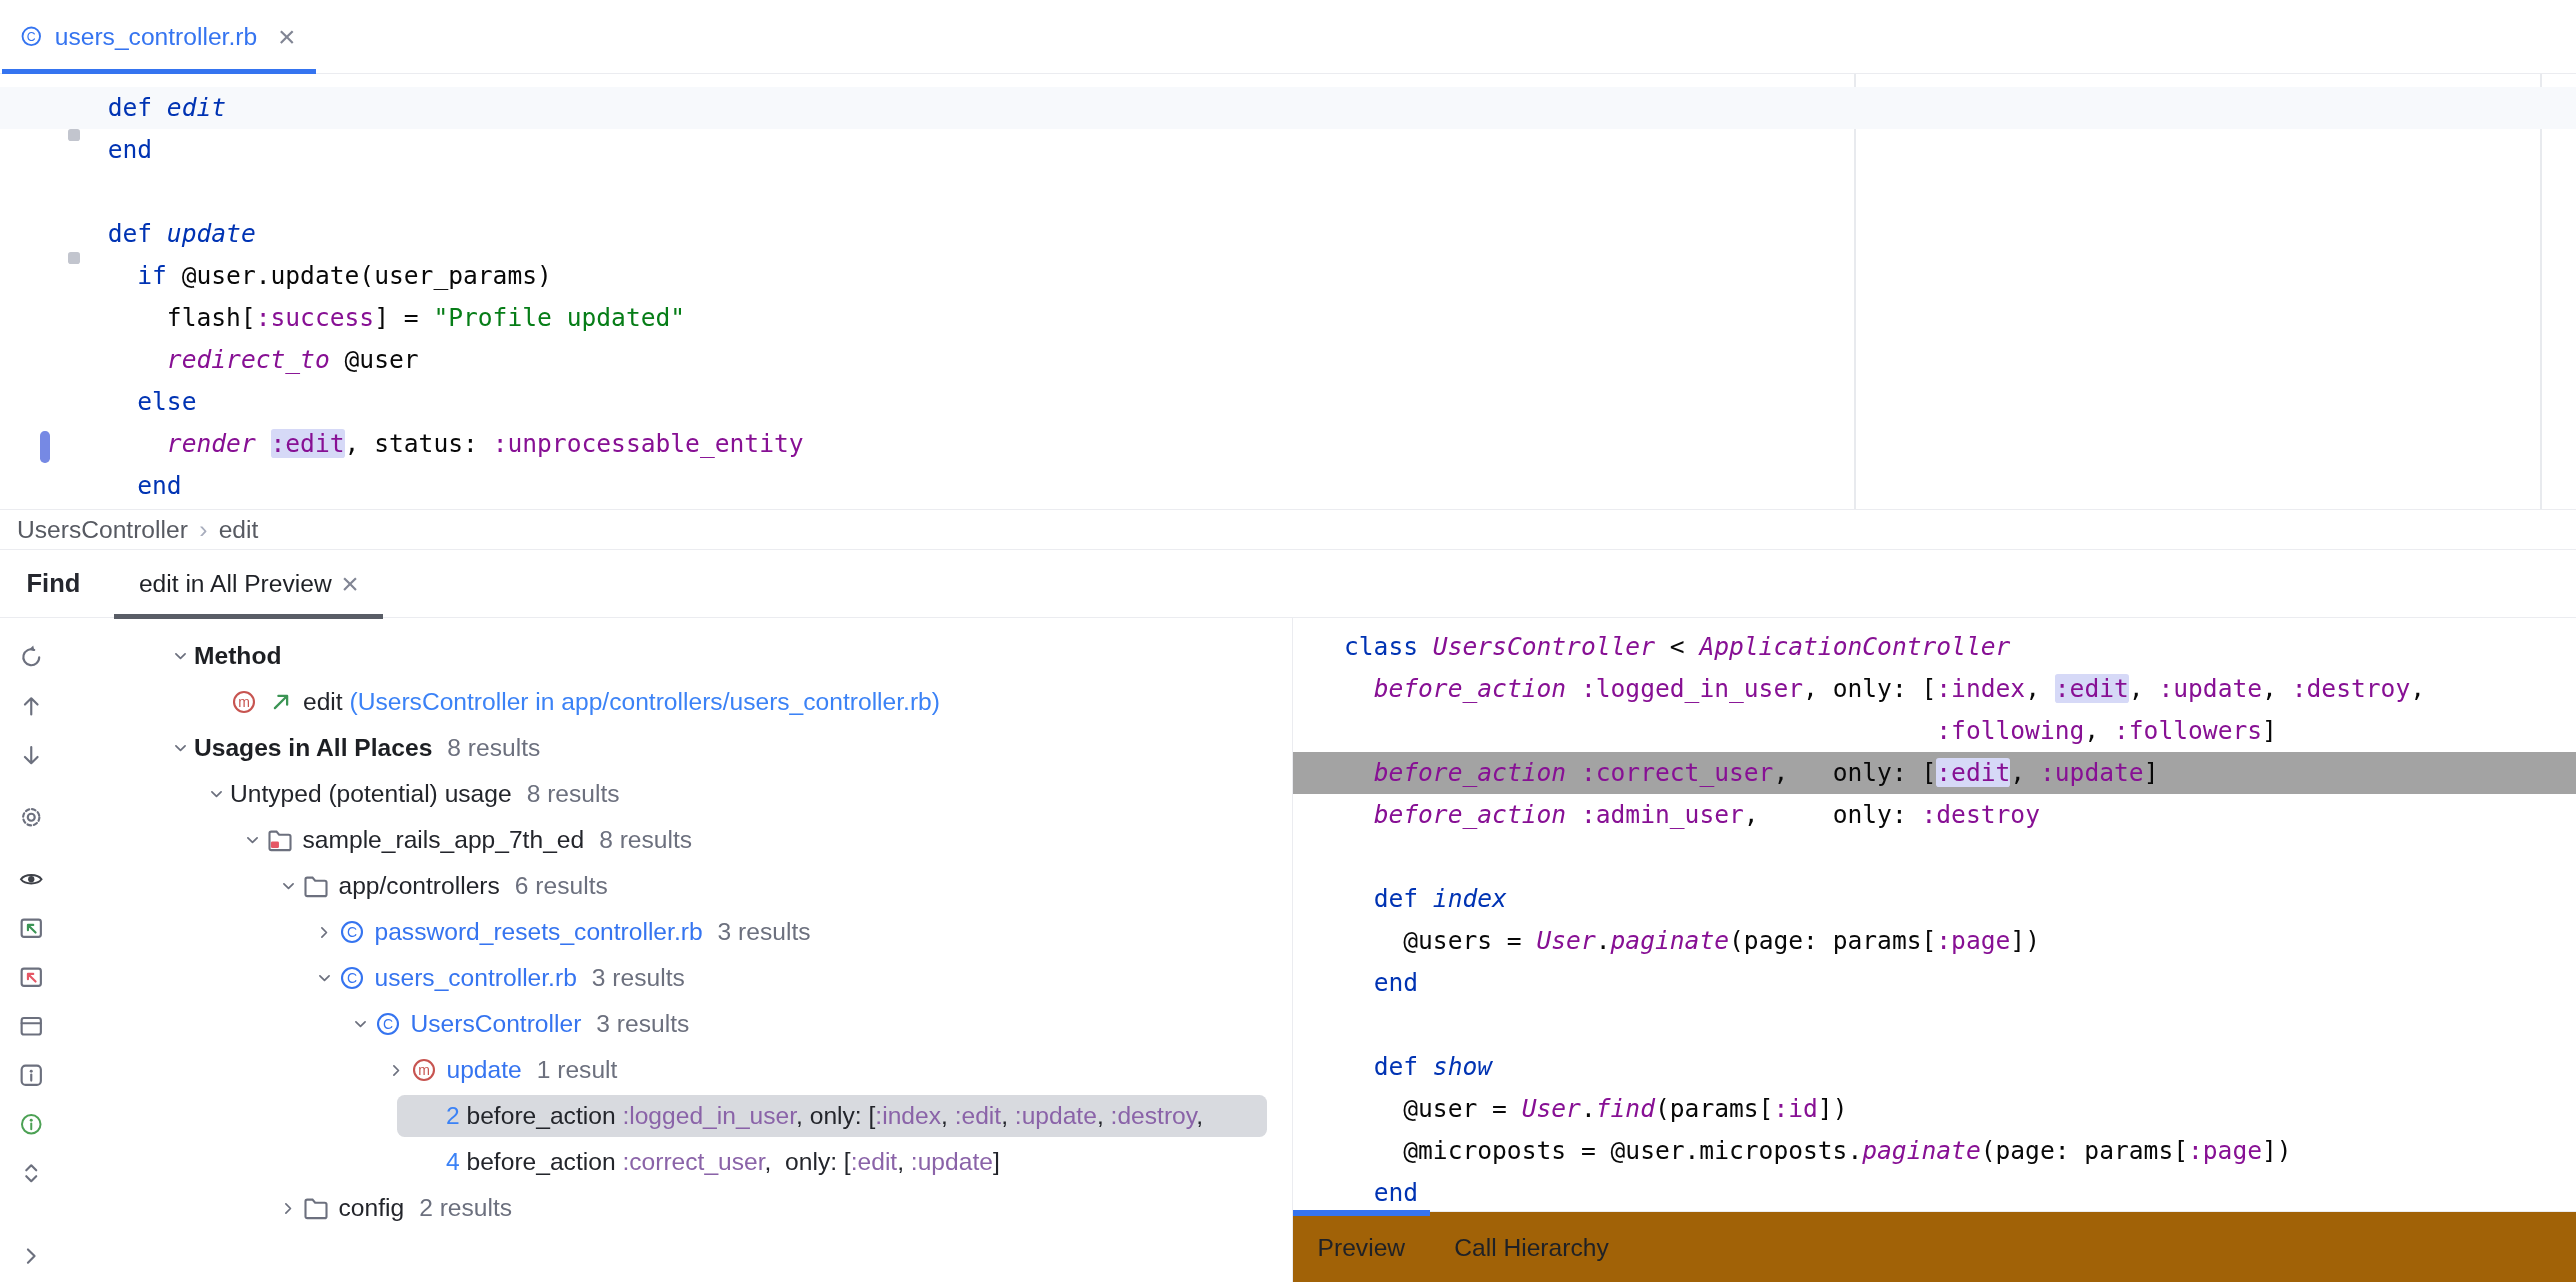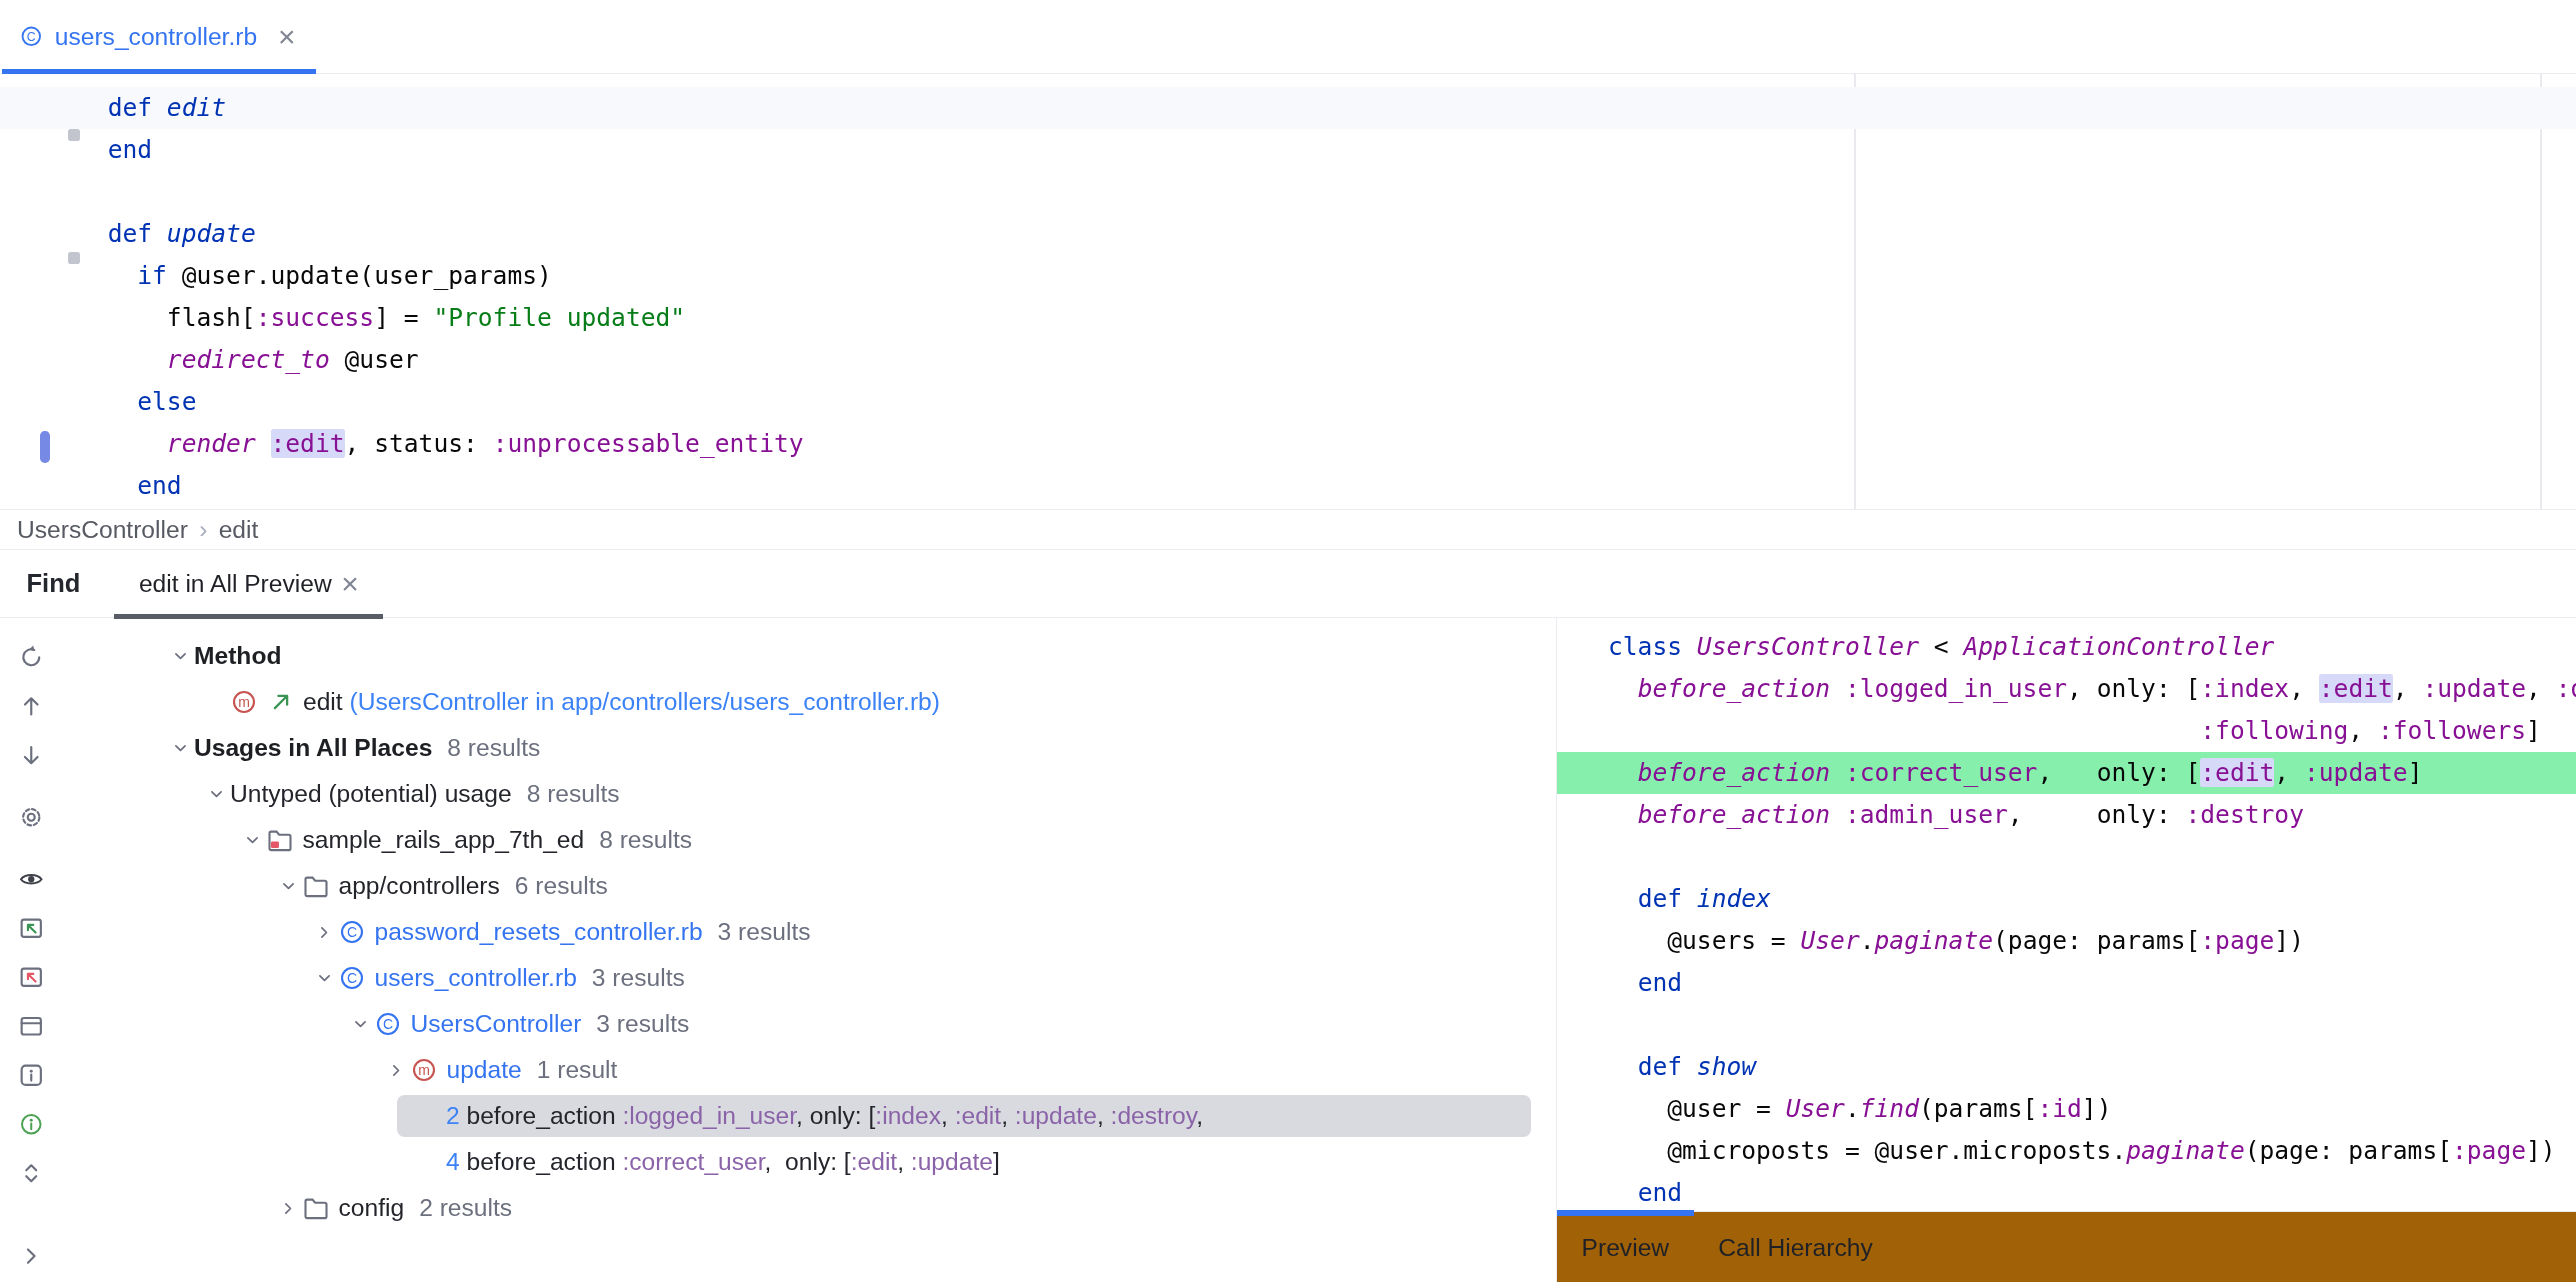--- a/index.html
+++ b/index.html
@@ -14,21 +14,21 @@
   .etab-label{font-size:24.6px;color:#3574F0;}
   .close{color:#818594;font-size:30px;line-height:1;margin-left:9.5px;cursor:pointer;}
 
   
   .editor{height:435px;position:relative;background:#fff;overflow:hidden;}
   .code{font-family:"DejaVu Sans Mono","Liberation Mono",monospace;font-size:24.6px;line-height:42px;white-space:pre;}
   .editor .code{position:relative;padding-top:13.2px;}
   .code-line{height:42px;}
   .editor .code-line{padding-left:78px;}
   .line-cur{background:#F7F9FC;}
-  .line-hl{background:#86efac;}
+  .line-hl{background:#a3a3a3;}
   .tk-kw{color:#0033B3;}
   .tk-fn{color:#0033B3;font-style:italic;}
   .tk-cl{color:#871094;font-style:italic;}
   .tk-mc{color:#871094;font-style:italic;}
   .tk-sym{color:#871094;}
   .tk-str{color:#067D17;}
   .tk-txt{color:#080808;}
   .tk-hlt{background:#D6D9F7;border-radius:2.8px;}
   .wrap-guide{position:absolute;left:1854px;top:0;bottom:0;width:1.9px;background:#E8EAEE;}
   .scroll-edge{position:absolute;left:2540px;top:0;bottom:0;width:1.9px;background:#E8EAEE;}
@@ -67,21 +67,21 @@
   .ticon svg{width:28px;height:28px;display:block;}
   .row-segs{white-space:pre;position:relative;}
   .row-count{margin-left:15px;color:#6C707E;position:relative;}
   .s-b{font-weight:600;color:#1D1F23;}
   .s-t{color:#23252B;}
   .s-g{color:#3b82f6;}
   .s-blue{color:#3574F0;}
   .tree .tk-sym{color:#8A63A8;}
 
   
-  .preview-pane{width:1020px;flex:none;box-sizing:border-box;border-left:1.9px solid #EBECF0;position:relative;overflow:hidden;background:#fff;}
+  .preview-pane{width:1284px;flex:none;box-sizing:border-box;border-left:1.9px solid #EBECF0;position:relative;overflow:hidden;background:#fff;}
   .pvcode{padding-top:7.6px;height:100%;box-sizing:border-box;overflow:hidden;}
   .pvcode .code-line{padding-left:51px;}
   .pv-tabbar{position:absolute;left:0;right:0;bottom:0;height:72px;box-sizing:border-box;border-top:1.9px solid #EBECF0;display:flex;align-items:stretch;background:#a16207;}
   .ftab{padding:0 24.6px;display:flex;align-items:center;font-size:24.6px;color:#1F2126;position:relative;cursor:pointer;}
   .ftab.active::after{content:"";position:absolute;top:-1.9px;left:0;right:0;height:5.7px;background:#3574F0;}
 </style>
 </head>
 <body>
 
 <div class="tabbar">

